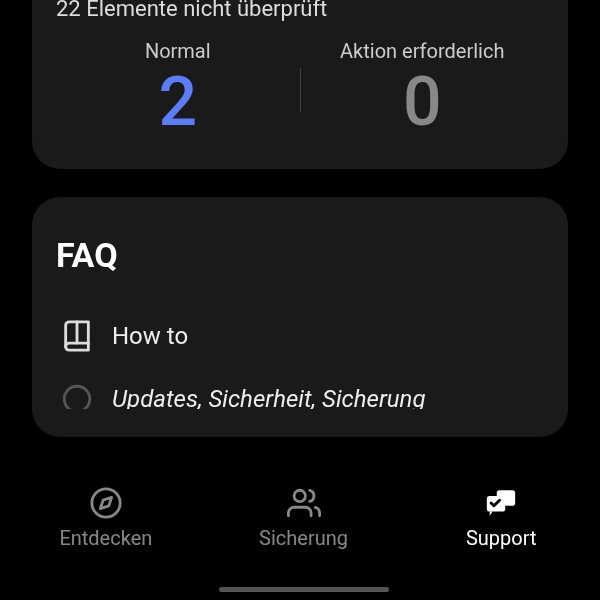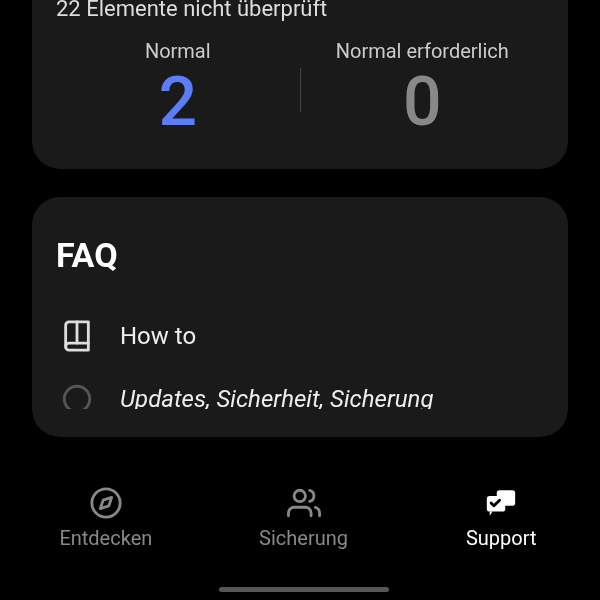--- a/index.html
+++ b/index.html
@@ -34,21 +34,21 @@
     }
     .count-col { flex: 1; text-align: center; }
     .count-label { font-size: 20px; color: #ccc; }
     .count-value { font-size: 68px; font-weight: 500; line-height: 1.15; }
     .divider {
       width: 1px; height: 44px; background: #444;
     }
 
     .faq-title { font-size: 34px; font-weight: 700; margin: 18px 0 26px; }
     .faq-item {
-      display: flex; align-items: center; gap: 26px;
+      display: flex; align-items: center; gap: 18px;
       padding: 18px 4px;
       font-size: 24px; color: #eee;
     }
     .faq-item .icon {
       width: 34px; height: 34px;
       display: flex; align-items: center; justify-content: center;
       color: #ddd;
     }
     .faq-item.cut {
       padding-bottom: 0; overflow: hidden; max-height: 38px; font-style: italic;
@@ -83,21 +83,21 @@
 
   <div class="card status">
     <div class="status-subtitle">22 Elemente nicht überprüft</div>
     <div class="counts">
       <div class="count-col">
         <div class="count-label">Normal</div>
         <div class="count-value" style="color:#5c7cfa">2</div>
       </div>
       <div class="divider"></div>
       <div class="count-col">
-        <div class="count-label">Normal erforderlich</div>
+        <div class="count-label">Aktion erforderlich</div>
         <div class="count-value" style="color:#888">0</div>
       </div>
     </div>
   </div>
 
   <div class="card">
     <div class="faq-title">FAQ</div>
 
     <div class="faq-item">
       <span class="icon">

